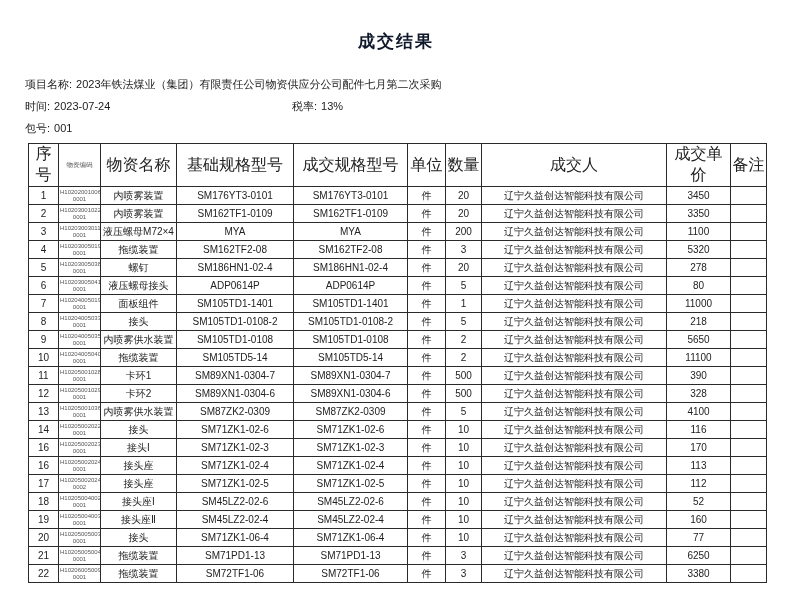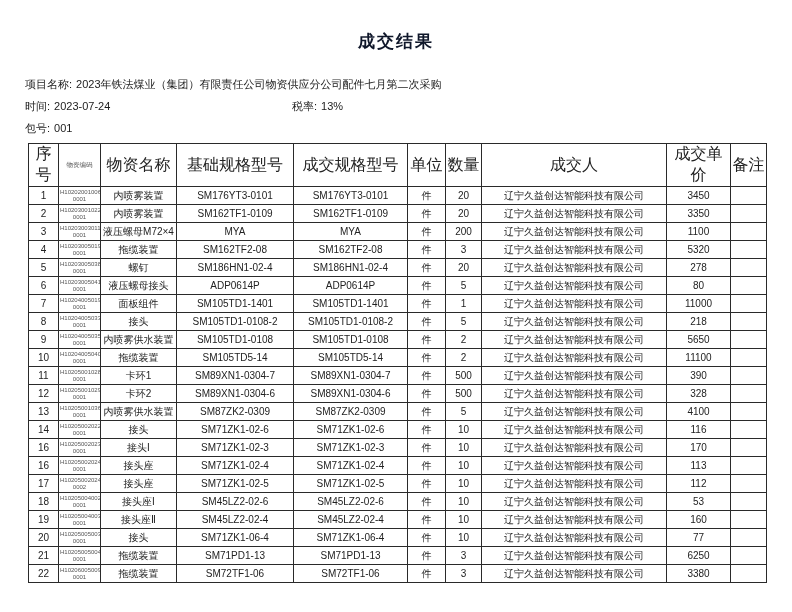--- a/index.html
+++ b/index.html
@@ -344,21 +344,21 @@
           <td class="td-code">
             <div>H10205004002</div>
             <div>0001</div>
           </td>
           <td>接头座I</td>
           <td>SM45LZ2-02-6</td>
           <td>SM45LZ2-02-6</td>
           <td>件</td>
           <td>10</td>
           <td>辽宁久益创达智能科技有限公司</td>
-          <td>53</td>
+          <td>52</td>
           <td></td>
         </tr>
         <tr>
           <td>19</td>
           <td class="td-code">
             <div>H10205004003</div>
             <div>0001</div>
           </td>
           <td>接头座Ⅱ</td>
           <td>SM45LZ2-02-4</td>

